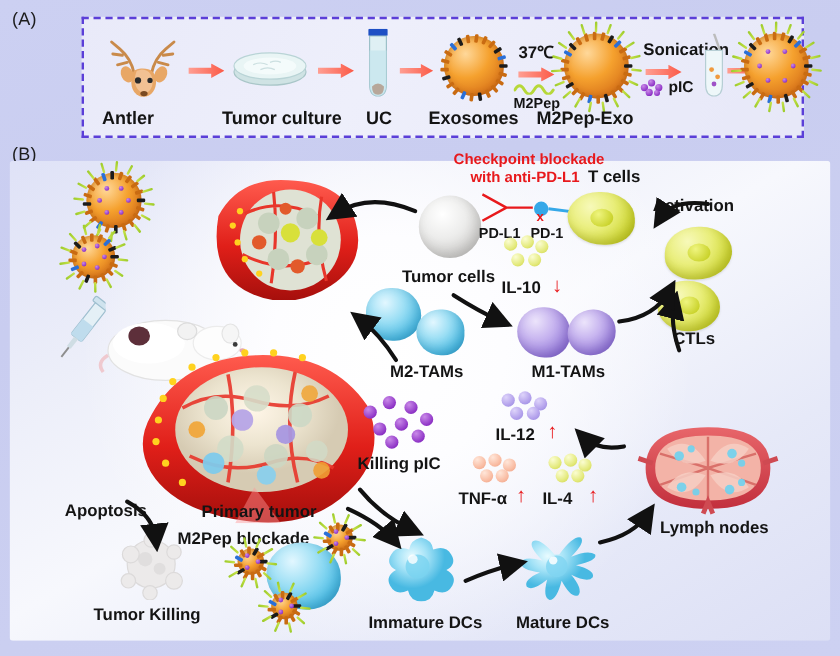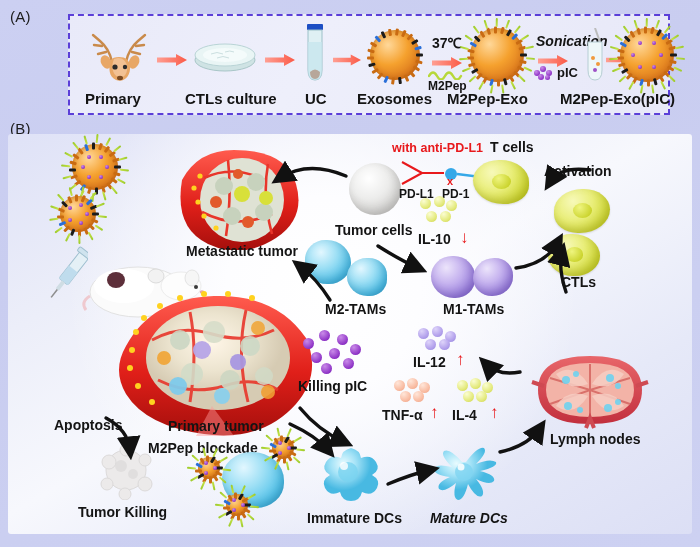--- a/index.html
+++ b/index.html
@@ -116,21 +116,21 @@
       </g>
       <path d="M27 38 C24 46 25 55 32 58 C40 61 47 54 46 44 C45 38 42 35 35 35 C31 35 28 36 27 38 Z" fill="#e8a766"></path>
       <path d="M30 37 C27 44 28 52 34 55 C40 57 44 51 43 44 C42 39 39 36 34 36 Z" fill="#f2c193"></path>
       <circle cx="31" cy="45" r="2.6" fill="#2b2b2b"></circle>
       <circle cx="41" cy="45" r="2.2" fill="#2b2b2b"></circle>
       <ellipse cx="36" cy="56" rx="3" ry="2.2" fill="#7a4a22"></ellipse>
       <ellipse cx="22" cy="40" rx="5" ry="7" fill="#e8a766" transform="rotate(-25 22 40)"></ellipse>
       <ellipse cx="50" cy="40" rx="5" ry="7" fill="#e8a766" transform="rotate(25 50 40)"></ellipse>
     </svg>
   </div>
-  <div class="t b" style="left:85px;top:91px;font-size:15px;">Primary</div>
+  <div class="t b" style="left:85px;top:91px;font-size:15px;">Antler</div>
 
   <div style="position:absolute;left:157px;top:52px;width:30px;height:12px;">
     <svg viewBox="0 0 30 12" style="width:30px;height:12px;">
       <defs>
           <linearGradient id="ag" x1="0" x2="1">
             <stop offset="0" stop-color="#ff9f93"></stop>
             <stop offset="1" stop-color="#fb5a47"></stop>
           </linearGradient>
         </defs>
       <path d="M0 3.5 H19 V0 L30 6 L19 12 V8.5 H0 Z" fill="url(#ag)"></path>
@@ -138,21 +138,21 @@
   </div>
 
   <div style="position:absolute;left:193px;top:40px;width:64px;height:34px;">
     <svg viewBox="0 0 64 34" style="width:64px;height:34px;">
       <ellipse cx="32" cy="20" rx="30" ry="11" fill="#cfe3e4" stroke="#a9c6c8"></ellipse>
       <ellipse cx="32" cy="15" rx="30" ry="11" fill="#e9f5f5" stroke="#b9d4d6"></ellipse>
       <ellipse cx="32" cy="15" rx="22" ry="7" fill="#f6fbfb" opacity=".85"></ellipse>
       <path d="M18 14 q6 -3 12 0 M24 18 q6 -3 12 0 M32 12 q5 -2 9 0" stroke="#cbdfe0" fill="none" stroke-width="1"></path>
     </svg>
   </div>
-  <div class="t b" style="left:185px;top:91px;font-size:15px;">CTLs culture</div>
+  <div class="t b" style="left:185px;top:91px;font-size:15px;">Tumor culture</div>
 
   <div style="position:absolute;left:265px;top:52px;width:30px;height:12px;">
     <svg viewBox="0 0 30 12" style="width:30px;height:12px;">
         <path d="M0 3.5 H19 V0 L30 6 L19 12 V8.5 H0 Z" fill="url(#ag)"></path>
       </svg>
   </div>
 
   <div style="position:absolute;left:303px;top:24px;width:24px;height:58px;">
     <svg viewBox="0 0 24 58" style="width:24px;height:58px;">
       <rect x="4" y="0" width="16" height="6" rx="1" fill="#1d4fc4"></rect>
@@ -380,21 +380,21 @@
       </div>
       <div class="pep" style="width: 38px; height: 2px; transform: rotate(328.105deg) translate(0px, -1px);">
         <i style="margin-left: 29px; width: 9px;"></i>
       </div>
       <div class="pep" style="width: 38px; height: 2px; transform: rotate(347.053deg) translate(0px, -1px);">
         <i style="margin-left: 29px; width: 9px;"></i>
       </div>
     </div>
   <div class="t b" style="left:447px;top:91px;font-size:15px;">M2Pep-Exo</div>
 
-  <div class="t b" style="left:536px;top:34px;font-size:14px;font-style:italic;">Sonication</div>
+  <div class="t b" style="left:536px;top:34px;font-size:14px;">Sonication</div>
   <div style="position:absolute;left:536px;top:53px;width:34px;height:12px;">
     <svg viewBox="0 0 30 12" style="width:34px;height:12px;">
         <path d="M0 3.5 H19 V0 L30 6 L19 12 V8.5 H0 Z" fill="url(#ag)"></path>
       </svg>
   </div>
   <div style="position:absolute;left:534px;top:66px;width:20px;height:14px;">
     <div class="pic-dot" style="left:0;top:4px;width:6px;height:6px;position:absolute;"></div>
     <div class="pic-dot" style="left:6px;top:0;width:6px;height:6px;position:absolute;"></div>
     <div class="pic-dot" style="left:12px;top:4px;width:6px;height:6px;position:absolute;"></div>
     <div class="pic-dot" style="left:4px;top:8px;width:6px;height:6px;position:absolute;"></div>
@@ -549,21 +549,20 @@
       <div class="pep" style="width: 38px; height: 2px; transform: rotate(347.053deg) translate(0px, -1px);">
         <i style="margin-left: 29px; width: 9px;"></i>
       </div>
       <div class="pic-dot" style="width: 4.59px; height: 4.59px; left: 38.745px; top: 24.705px;"></div>
       <div class="pic-dot" style="width: 4.59px; height: 4.59px; left: 31.725px; top: 36.864px;"></div>
       <div class="pic-dot" style="width: 4.59px; height: 4.59px; left: 17.685px; top: 36.864px;"></div>
       <div class="pic-dot" style="width: 4.59px; height: 4.59px; left: 10.665px; top: 24.705px;"></div>
       <div class="pic-dot" style="width: 4.59px; height: 4.59px; left: 17.685px; top: 12.546px;"></div>
       <div class="pic-dot" style="width: 4.59px; height: 4.59px; left: 31.725px; top: 12.546px;"></div>
     </div>
-  <div class="t b" style="left:560px;top:91px;font-size:15px;">M2Pep-Exo(pIC)</div>
 
   <div class="panel-label lblB">(B)</div>
   <div class="panelB"></div>
 
   <div class="exo" id="exo4" style="left:72px;top:144px;width:46px;height:46px;">
       <div class="core"></div>
       <div class="spike" style="width: 27px; height: 3px; transform: rotate(0deg) translate(-1px, -1.5px);">
         <i style="margin-left: 20px; width: 7px; height: 3px; background: rgb(27, 27, 27);"></i>
       </div>
       <div class="spike" style="width: 27px; height: 3px; transform: rotate(18deg) translate(-1px, -1.5px);">
@@ -877,25 +876,25 @@
         </g>
       <g fill="#ffd21f">
           <circle cx="18" cy="42" r="2.6"></circle>
           <circle cx="22" cy="56" r="2.6"></circle>
           <circle cx="28" cy="70" r="2.6"></circle>
           <circle cx="40" cy="82" r="2.6"></circle>
           <circle cx="24" cy="30" r="2.6"></circle>
         </g>
     </svg>
   </div>
-  <div class="t b" style="left:186px;top:244px;font-size:14px;">Metastatic tumor</div>
 
   <div class="cell cell-grey" style="left:349px;top:163px;width:52px;height:52px;"></div>
   <div class="t b" style="left:335px;top:223px;font-size:14px;">Tumor cells</div>
 
+  <div class="t b red" style="left:378px;top:127px;font-size:12.5px;">Checkpoint blockade</div>
   <div class="t b red" style="left:392px;top:142px;font-size:12.5px;">with anti-PD-L1</div>
 
   <div style="position:absolute;left:400px;top:158px;width:46px;height:30px;">
     <svg viewBox="0 0 46 30" style="width:46px;height:30px;">
       <path d="M2 4 L22 15 M2 26 L22 15 M22 15 H44" stroke="#e8191c" stroke-width="2" fill="none"></path>
     </svg>
   </div>
   <div style="position:absolute;left:443px;top:165px;width:40px;height:20px;">
     <svg viewBox="0 0 40 20" style="width:40px;height:20px;">
       <circle cx="8" cy="9" r="6" fill="#35a8e8"></circle>
@@ -1265,21 +1264,21 @@
   </div>
   <div class="t b" style="left:307px;top:511px;font-size:14px;">Immature DCs</div>
 
   <div style="position:absolute;left:432px;top:442px;width:68px;height:64px;">
     <svg viewBox="0 0 68 64" style="width:68px;height:64px;">
       <path d="M34 20 q12 -16 18 -14 q4 4 -8 16 q14 -6 20 -2 q2 5 -16 9 q16 4 14 10 q-4 5 -18 -2 q10 12 6 17 q-6 3 -14 -12 q-4 16 -10 16 q-6 -2 -2 -17 q-12 10 -17 6 q-3 -6 11 -12 q-16 -2 -16 -8 q2 -6 18 -2 q-12 -12 -8 -16 q6 -3 18 11 Z" fill="url(#dcg)"></path>
       <circle cx="32" cy="30" r="9" fill="#7fd5f1" opacity=".8"></circle>
       <circle cx="29" cy="25" r="3.5" fill="#ffffff" opacity=".85"></circle>
     </svg>
   </div>
-  <div class="t b" style="left:430px;top:511px;font-size:14px;font-style:italic;">Mature DCs</div>
+  <div class="t b" style="left:430px;top:511px;font-size:14px;">Mature DCs</div>
 
   <svg class="ov" viewBox="0 0 700 547">
     <defs>
       <marker id="ah" markerWidth="7" markerHeight="7" refX="4" refY="3.5" orient="auto">
         <path d="M0 0 L7 3.5 L0 7 Z" fill="#111"></path>
       </marker>
     </defs>
     <g stroke="#111" stroke-width="3.4" fill="none" marker-end="url(#ah)" stroke-linecap="round">
 
       <path d="M346 176 q-38 -16 -66 2"></path>

